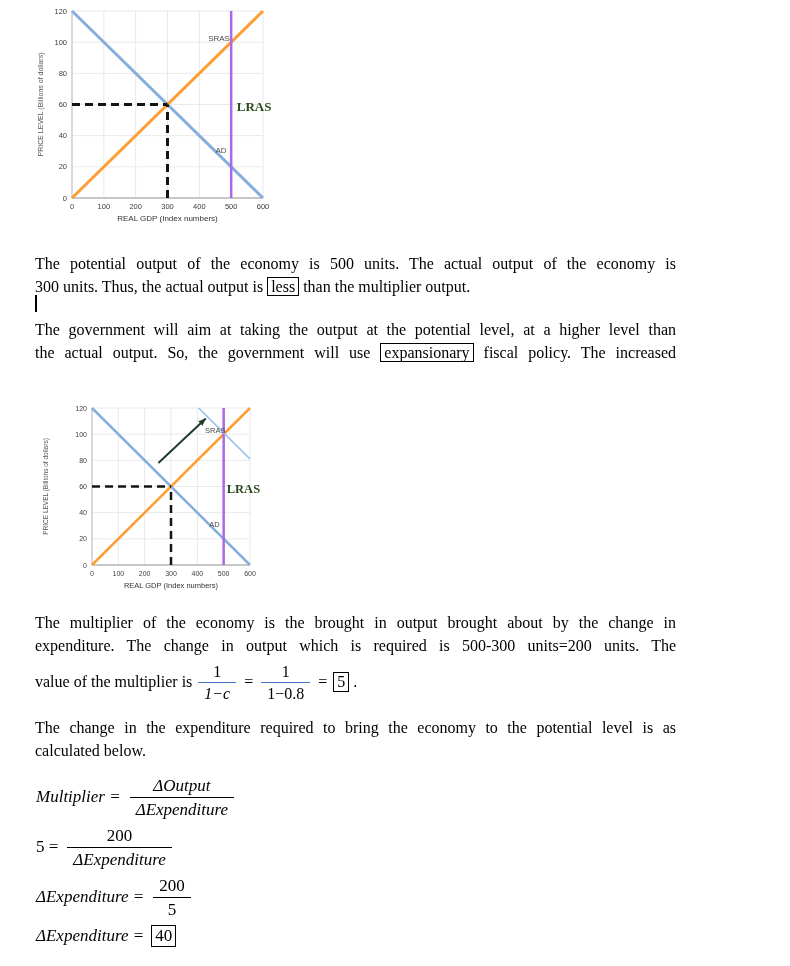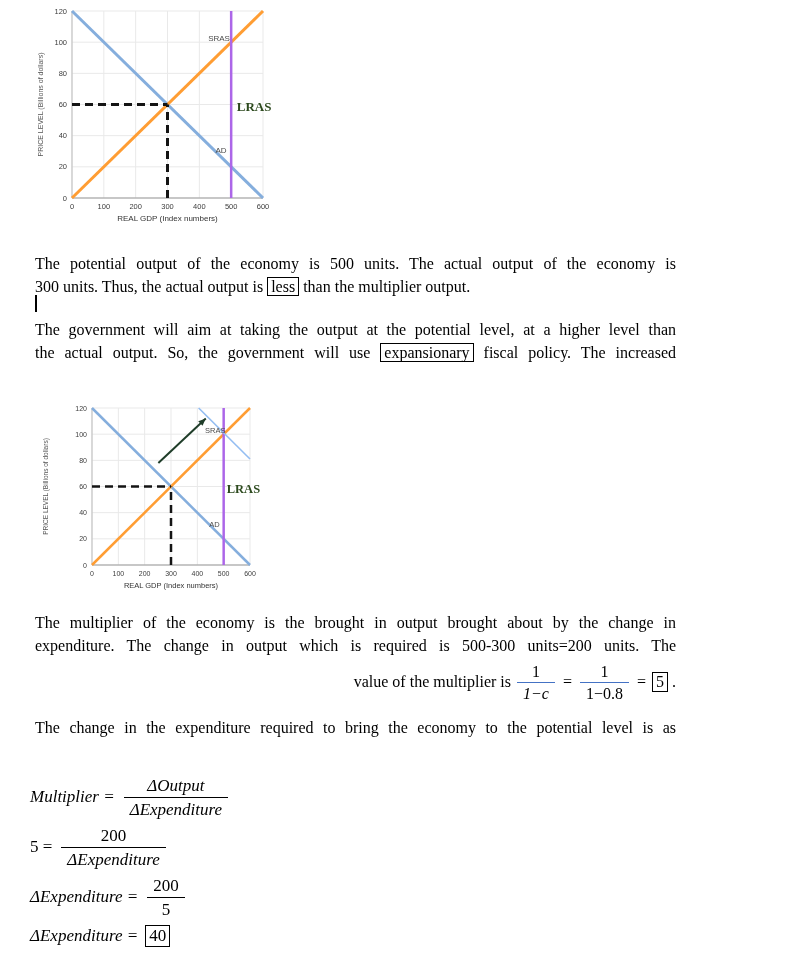--- a/index.html
+++ b/index.html
@@ -4,28 +4,28 @@
 <style>
   html,body{margin:0;padding:0;background:#fff;}
   .page{position:relative;width:790px;height:966px;background:#fff;overflow:hidden;
         font-family:"Liberation Serif",serif;color:#000;}
   .chart-holder{position:absolute;}
   .para{position:absolute;left:35px;width:641px;font-size:16px;color:#000;}
   .tline{height:23px;line-height:23px;white-space:nowrap;}
   .just{text-align:justify;text-align-last:justify;white-space:normal;}
   .abox{border:1px solid #000;padding:0 3px;}
   .cursor{position:absolute;left:35px;top:295px;width:1.5px;height:17px;background:#000;}
-  .mathline{display:flex;align-items:center;margin-top:3px;height:44px;white-space:pre;justify-content:flex-end;}
+  .mathline{display:flex;align-items:center;margin-top:3px;height:44px;white-space:pre;}
   .frac{display:inline-block;text-align:center;margin:0 2px;vertical-align:middle;}
   .frac .num{display:block;padding:0 6px 1px;border-bottom:1px solid #000;line-height:19px;}
   .frac .den{display:block;padding:1px 6px 0;line-height:19px;}
   .bluebar .num{border-bottom:1.5px solid #4472c4;}
   .eq{margin:0 6px;}
   .period{margin-left:4px;}
-  .formulas{position:absolute;left:30px;top:774px;font-size:17px;}
+  .formulas{position:absolute;left:36px;top:774px;font-size:17px;}
   .formula{display:flex;align-items:center;height:46px;margin-bottom:4px;white-space:pre;}
   .formula.single{height:24px;}
   .formula .frac .num{line-height:21px;}
   .formula .frac .den{line-height:21px;}
   .flhs{margin-right:7px;}
   .it{font-style:italic;}
 </style>
 </head>
 <body>
 
@@ -145,20 +145,21 @@
       <span class="eq">=</span>
       <span class="frac bluebar"><span class="num">1</span><span class="den">1−0.8</span></span>
       <span class="eq">=</span>
       <span class="abox">5</span>
       <span class="period">.</span>
     </div>
   </div>
 
   <div class="para" style="top:716px">
     <div class="tline just">The change in the expenditure required to bring the economy to the potential level is as</div>
+    <div class="tline">calculated below.</div>
   </div>
 
   <div class="formulas">
     <div class="formula">
       <span class="flhs it">Multiplier =</span>
       <span class="frac"><span class="num it">ΔOutput</span><span class="den it">ΔExpenditure</span></span>
     </div>
     <div class="formula">
       <span class="flhs">5 =</span>
       <span class="frac"><span class="num">200</span><span class="den it">ΔExpenditure</span></span>

